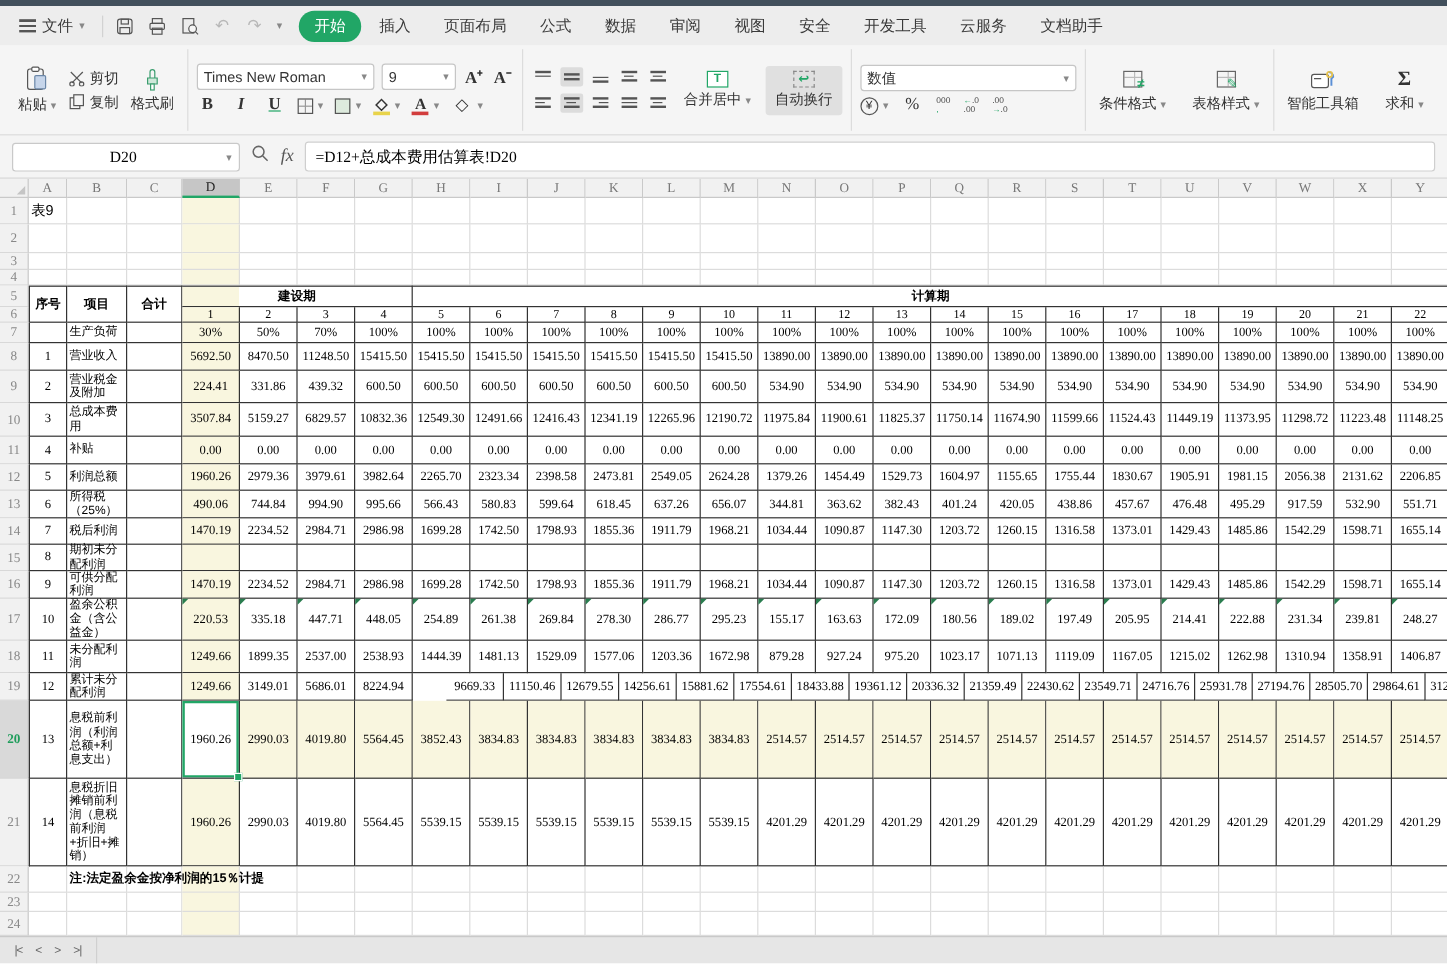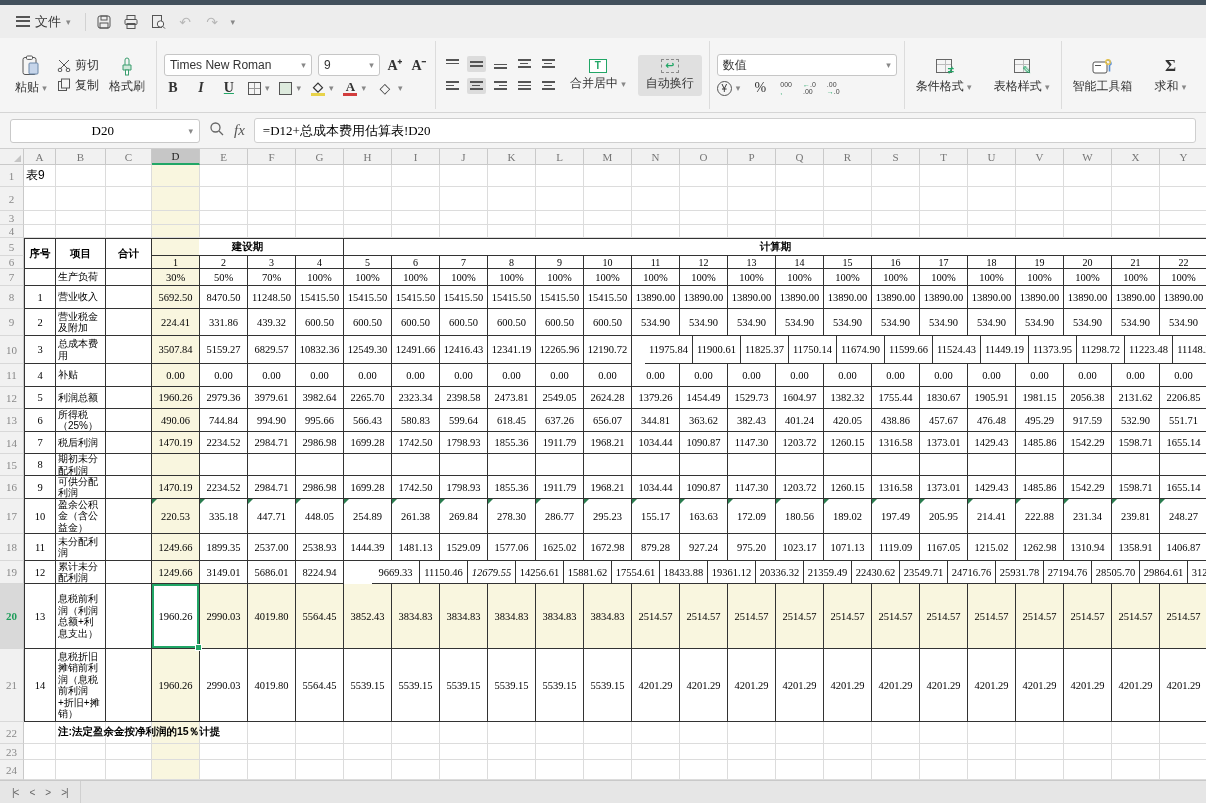--- a/index.html
+++ b/index.html
@@ -156,20 +156,33 @@
         <svg width="16" height="16" viewBox="0 0 16 16">
             <rect x="2.5" y="1.5" width="9" height="12" fill="none" stroke="#555"></rect>
             <circle cx="10.5" cy="10" r="3.2" fill="#f5f5f5" stroke="#555"></circle>
             <line x1="12.8" y1="12.4" x2="15" y2="14.6" stroke="#555"></line>
           </svg>
       </span>
       <span class="qicon qdis" style="font-size:14px;color:#777">↶</span>
       <span class="qicon qdis" style="font-size:14px;color:#777">↷</span>
       <span class="caret">▾</span>
     </div>
+    <div class="menu-tabs">
+        <span class="mtab act">开始</span>
+        <span class="mtab">插入</span>
+        <span class="mtab">页面布局</span>
+        <span class="mtab">公式</span>
+        <span class="mtab">数据</span>
+        <span class="mtab">审阅</span>
+        <span class="mtab">视图</span>
+        <span class="mtab">安全</span>
+        <span class="mtab">开发工具</span>
+        <span class="mtab">云服务</span>
+        <span class="mtab">文档助手</span>
+      </div>
   </div>
 
   <div class="toolbar">
     <div class="tgroup">
       <div class="trow">
         <div class="bigbtn">
           <svg width="20" height="22" viewBox="0 0 20 22">
               <rect x="2" y="2.5" width="13" height="17" rx="2" fill="none" stroke="#555"></rect>
               <rect x="5.5" y="1" width="6" height="3.4" rx="1" fill="#fff" stroke="#555"></rect>
               <rect x="8" y="8" width="9" height="11" rx="1" fill="#c6d5ea" stroke="#6b87a8"></rect>
@@ -678,21 +691,21 @@
         <div class="tc num hl" style="width: 48px; height: 28px; flex: 0 0 auto;">3507.84</div>
         <div class="tc num" style="width: 48px; height: 28px; flex: 0 0 auto;">5159.27</div>
         <div class="tc num" style="width: 48px; height: 28px; flex: 0 0 auto;">6829.57</div>
         <div class="tc num" style="width: 48px; height: 28px; flex: 0 0 auto;">10832.36</div>
         <div class="tc num" style="width: 48px; height: 28px; flex: 0 0 auto;">12549.30</div>
         <div class="tc num" style="width: 48px; height: 28px; flex: 0 0 auto;">12491.66</div>
         <div class="tc num" style="width: 48px; height: 28px; flex: 0 0 auto;">12416.43</div>
         <div class="tc num" style="width: 48px; height: 28px; flex: 0 0 auto;">12341.19</div>
         <div class="tc num" style="width: 48px; height: 28px; flex: 0 0 auto;">12265.96</div>
         <div class="tc num" style="width: 48px; height: 28px; flex: 0 0 auto;">12190.72</div>
-        <div class="tc num" style="width: 48px; height: 28px; flex: 0 0 auto; margin-left: 13px;">11975.84</div>
+        <div class="tc num" style="width: 48px; height: 28px; flex: 0 0 auto;">11975.84</div>
         <div class="tc num" style="width: 48px; height: 28px; flex: 0 0 auto;">11900.61</div>
         <div class="tc num" style="width: 48px; height: 28px; flex: 0 0 auto;">11825.37</div>
         <div class="tc num" style="width: 48px; height: 28px; flex: 0 0 auto;">11750.14</div>
         <div class="tc num" style="width: 48px; height: 28px; flex: 0 0 auto;">11674.90</div>
         <div class="tc num" style="width: 48px; height: 28px; flex: 0 0 auto;">11599.66</div>
         <div class="tc num" style="width: 48px; height: 28px; flex: 0 0 auto;">11524.43</div>
         <div class="tc num" style="width: 48px; height: 28px; flex: 0 0 auto;">11449.19</div>
         <div class="tc num" style="width: 48px; height: 28px; flex: 0 0 auto;">11373.95</div>
         <div class="tc num" style="width: 48px; height: 28px; flex: 0 0 auto;">11298.72</div>
         <div class="tc num" style="width: 48px; height: 28px; flex: 0 0 auto;">11223.48</div>
@@ -738,21 +751,21 @@
         <div class="tc num" style="width: 48px; height: 22px; flex: 0 0 auto;">2265.70</div>
         <div class="tc num" style="width: 48px; height: 22px; flex: 0 0 auto;">2323.34</div>
         <div class="tc num" style="width: 48px; height: 22px; flex: 0 0 auto;">2398.58</div>
         <div class="tc num" style="width: 48px; height: 22px; flex: 0 0 auto;">2473.81</div>
         <div class="tc num" style="width: 48px; height: 22px; flex: 0 0 auto;">2549.05</div>
         <div class="tc num" style="width: 48px; height: 22px; flex: 0 0 auto;">2624.28</div>
         <div class="tc num" style="width: 48px; height: 22px; flex: 0 0 auto;">1379.26</div>
         <div class="tc num" style="width: 48px; height: 22px; flex: 0 0 auto;">1454.49</div>
         <div class="tc num" style="width: 48px; height: 22px; flex: 0 0 auto;">1529.73</div>
         <div class="tc num" style="width: 48px; height: 22px; flex: 0 0 auto;">1604.97</div>
-        <div class="tc num" style="width: 48px; height: 22px; flex: 0 0 auto;">1382.32</div>
+        <div class="tc num" style="width: 48px; height: 22px; flex: 0 0 auto;">1155.65</div>
         <div class="tc num" style="width: 48px; height: 22px; flex: 0 0 auto;">1755.44</div>
         <div class="tc num" style="width: 48px; height: 22px; flex: 0 0 auto;">1830.67</div>
         <div class="tc num" style="width: 48px; height: 22px; flex: 0 0 auto;">1905.91</div>
         <div class="tc num" style="width: 48px; height: 22px; flex: 0 0 auto;">1981.15</div>
         <div class="tc num" style="width: 48px; height: 22px; flex: 0 0 auto;">2056.38</div>
         <div class="tc num" style="width: 48px; height: 22px; flex: 0 0 auto;">2131.62</div>
         <div class="tc num" style="width: 48px; height: 22px; flex: 0 0 auto;">2206.85</div>
       </div>
       <div class="srow" style="height: 23px;">
         <div class="rh" style="width: 24px; height: 23px; flex: 0 0 auto;">13</div>
@@ -900,21 +913,21 @@
         <div class="tc lab" style="width: 50px; height: 27px; flex: 0 0 auto;">未分配利润</div>
         <div class="tc" style="width: 46px; height: 27px; flex: 0 0 auto;"></div>
         <div class="tc num hl" style="width: 48px; height: 27px; flex: 0 0 auto;">1249.66</div>
         <div class="tc num" style="width: 48px; height: 27px; flex: 0 0 auto;">1899.35</div>
         <div class="tc num" style="width: 48px; height: 27px; flex: 0 0 auto;">2537.00</div>
         <div class="tc num" style="width: 48px; height: 27px; flex: 0 0 auto;">2538.93</div>
         <div class="tc num" style="width: 48px; height: 27px; flex: 0 0 auto;">1444.39</div>
         <div class="tc num" style="width: 48px; height: 27px; flex: 0 0 auto; text-align: right;">1481.13</div>
         <div class="tc num" style="width: 48px; height: 27px; flex: 0 0 auto;">1529.09</div>
         <div class="tc num" style="width: 48px; height: 27px; flex: 0 0 auto;">1577.06</div>
-        <div class="tc num" style="width: 48px; height: 27px; flex: 0 0 auto;">1625.02</div>
+        <div class="tc num" style="width: 48px; height: 27px; flex: 0 0 auto;">1203.36</div>
         <div class="tc num" style="width: 48px; height: 27px; flex: 0 0 auto;">1672.98</div>
         <div class="tc num" style="width: 48px; height: 27px; flex: 0 0 auto;">879.28</div>
         <div class="tc num" style="width: 48px; height: 27px; flex: 0 0 auto;">927.24</div>
         <div class="tc num" style="width: 48px; height: 27px; flex: 0 0 auto;">975.20</div>
         <div class="tc num" style="width: 48px; height: 27px; flex: 0 0 auto;">1023.17</div>
         <div class="tc num" style="width: 48px; height: 27px; flex: 0 0 auto;">1071.13</div>
         <div class="tc num" style="width: 48px; height: 27px; flex: 0 0 auto;">1119.09</div>
         <div class="tc num" style="width: 48px; height: 27px; flex: 0 0 auto;">1167.05</div>
         <div class="tc num" style="width: 48px; height: 27px; flex: 0 0 auto;">1215.02</div>
         <div class="tc num" style="width: 48px; height: 27px; flex: 0 0 auto;">1262.98</div>
@@ -926,21 +939,21 @@
         <div class="rh" style="width: 24px; height: 23px; flex: 0 0 auto;">19</div>
         <div class="tc bl seqc" style="width: 32px; height: 23px; flex: 0 0 auto;">12</div>
         <div class="tc lab" style="width: 50px; height: 23px; flex: 0 0 auto;">累计未分配利润</div>
         <div class="tc" style="width: 46px; height: 23px; flex: 0 0 auto;"></div>
         <div class="tc num hl" style="width: 48px; height: 23px; flex: 0 0 auto;">1249.66</div>
         <div class="tc num" style="width: 48px; height: 23px; flex: 0 0 auto;">3149.01</div>
         <div class="tc num" style="width: 48px; height: 23px; flex: 0 0 auto;">5686.01</div>
         <div class="tc num" style="width: 48px; height: 23px; flex: 0 0 auto;">8224.94</div>
         <div class="tc num" style="width: 48px; height: 23px; flex: 0 0 auto; margin-left: 28px;">9669.33</div>
         <div class="tc num" style="width: 48px; height: 23px; flex: 0 0 auto;">11150.46</div>
-        <div class="tc num" style="width: 48px; height: 23px; flex: 0 0 auto; font-style: italic;">12679.55</div>
+        <div class="tc num" style="width: 48px; height: 23px; flex: 0 0 auto;">12679.55</div>
         <div class="tc num" style="width: 48px; height: 23px; flex: 0 0 auto;">14256.61</div>
         <div class="tc num" style="width: 48px; height: 23px; flex: 0 0 auto;">15881.62</div>
         <div class="tc num" style="width: 48px; height: 23px; flex: 0 0 auto;">17554.61</div>
         <div class="tc num" style="width: 48px; height: 23px; flex: 0 0 auto;">18433.88</div>
         <div class="tc num" style="width: 48px; height: 23px; flex: 0 0 auto;">19361.12</div>
         <div class="tc num" style="width: 48px; height: 23px; flex: 0 0 auto;">20336.32</div>
         <div class="tc num" style="width: 48px; height: 23px; flex: 0 0 auto;">21359.49</div>
         <div class="tc num" style="width: 48px; height: 23px; flex: 0 0 auto;">22430.62</div>
         <div class="tc num" style="width: 48px; height: 23px; flex: 0 0 auto;">23549.71</div>
         <div class="tc num" style="width: 48px; height: 23px; flex: 0 0 auto;">24716.76</div>

